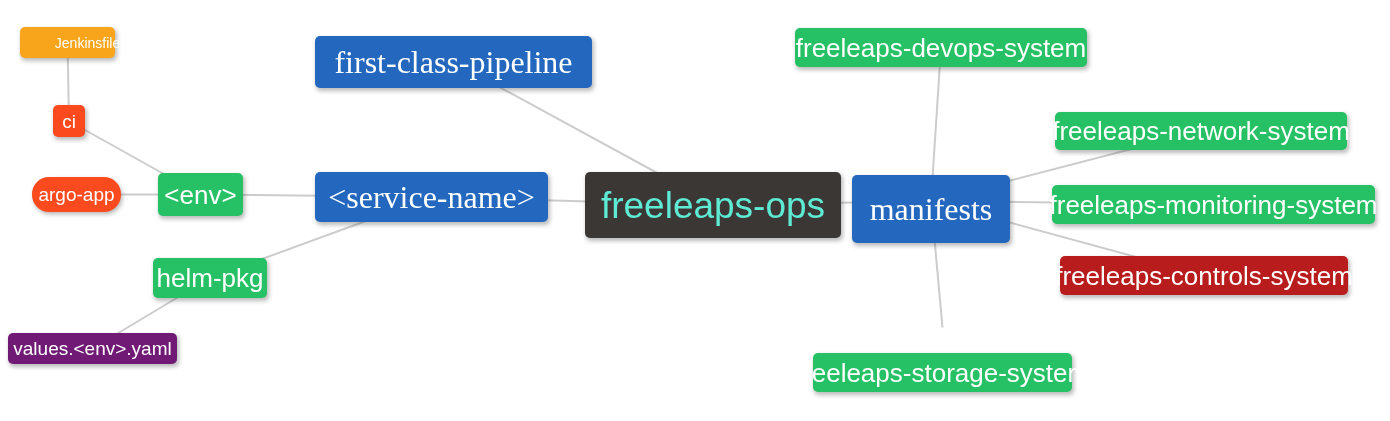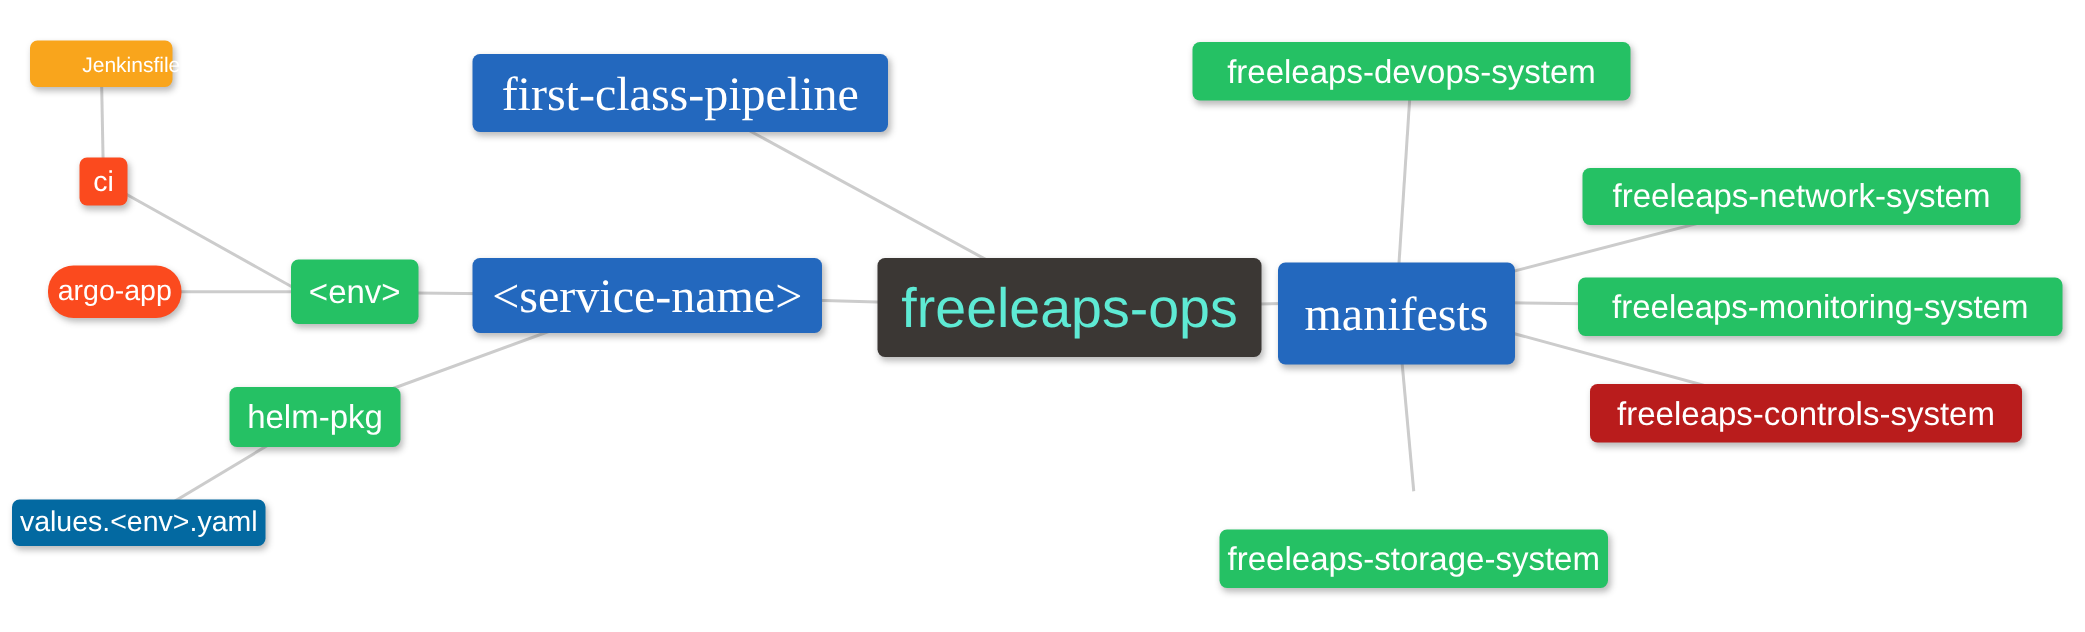--- a/index.html
+++ b/index.html
@@ -31,21 +31,21 @@
     color: #ffffff;
     border-radius: 5px;
     white-space: nowrap;
     box-shadow: 1.5px 2.5px 4px rgba(60,60,60,0.35);
     cursor: pointer;
     line-height: 1;
     user-select: none;
   }
   .depth-0 { font-size: 37px; }
   .depth-1 { font-size: 32px; font-family: Liberation Serif, serif; }
-  .depth-2 { font-size: 22px; }
+  .depth-2 { font-size: 26px; }
   .depth-3 { font-size: 19px; }
   .depth-4 { font-size: 14px; padding-left: 40px; }
 </style>
 </head>
 <body>
 
 <div class="canvas">
   <svg class="edges-layer" id="edges" xmlns="http://www.w3.org/2000/svg">
       <line x1="716" y1="205" x2="453.5" y2="62" stroke="#cccccc" stroke-width="2"></line>
       <line x1="716" y1="205" x2="431.5" y2="197" stroke="#cccccc" stroke-width="2"></line>
@@ -60,25 +60,25 @@
       <line x1="931" y1="201" x2="1201" y2="131" stroke="#cccccc" stroke-width="2"></line>
       <line x1="931" y1="201" x2="1213.5" y2="204.5" stroke="#cccccc" stroke-width="2"></line>
       <line x1="931" y1="201" x2="1204" y2="275.5" stroke="#cccccc" stroke-width="2"></line>
       <line x1="931" y1="201" x2="942.5" y2="327.5" stroke="#cccccc" stroke-width="2"></line>
     </svg>
   <div id="nodes">
       <div class="node depth-0" style="left: 585px; top: 172px; width: 256px; height: 66px; background: rgb(59, 55, 52); color: #5eead4;">freeleaps-ops</div>
       <div class="node depth-1" style="left: 315px; top: 36px; width: 277px; height: 52px; background: rgb(35, 104, 190); color: rgb(255, 255, 255);">first-class-pipeline</div>
       <div class="node depth-1" style="left: 315px; top: 172px; width: 233px; height: 50px; background: rgb(35, 104, 190); color: rgb(255, 255, 255);">&lt;service-name&gt;</div>
       <div class="node depth-1" style="left: 852px; top: 175px; width: 158px; height: 68px; background: rgb(35, 104, 190); color: rgb(255, 255, 255);">manifests</div>
-      <div class="node depth-2" style="left: 158px; top: 173px; width: 85px; height: 43px; background: rgb(37, 193, 100); color: rgb(255, 255, 255); margin-left: 36px;">&lt;env&gt;</div>
+      <div class="node depth-2" style="left: 158px; top: 173px; width: 85px; height: 43px; background: rgb(37, 193, 100); color: rgb(255, 255, 255);">&lt;env&gt;</div>
       <div class="node depth-2" style="left: 153px; top: 258px; width: 114px; height: 40px; background: rgb(37, 193, 100); color: rgb(255, 255, 255);">helm-pkg</div>
       <div class="node depth-2" style="left: 795px; top: 28px; width: 292px; height: 39px; background: rgb(37, 193, 100); color: rgb(255, 255, 255);">freeleaps-devops-system</div>
       <div class="node depth-2" style="left: 1055px; top: 112px; width: 292px; height: 38px; background: rgb(37, 193, 100); color: rgb(255, 255, 255);">freeleaps-network-system</div>
       <div class="node depth-2" style="left: 1052px; top: 185px; width: 323px; height: 39px; background: rgb(37, 193, 100); color: rgb(255, 255, 255);">freeleaps-monitoring-system</div>
       <div class="node depth-2" style="left: 1060px; top: 256px; width: 288px; height: 39px; background: #b91c1c; color: rgb(255, 255, 255);">freeleaps-controls-system</div>
       <div class="node depth-2" style="left: 813px; top: 308px; width: 259px; height: 39px; background: rgb(37, 193, 100); color: rgb(255, 255, 255); margin-top: 45px;">freeleaps-storage-system</div>
       <div class="node depth-3" style="left: 53px; top: 105px; width: 32px; height: 32px; background: rgb(251, 74, 30); color: rgb(255, 255, 255);">ci</div>
       <div class="node depth-3" style="left: 32px; top: 177px; width: 89px; height: 35px; background: rgb(251, 74, 30); color: rgb(255, 255, 255); border-radius: 17px;">argo-app</div>
-      <div class="node depth-3" style="left: 8px; top: 333px; width: 169px; height: 31px; background: #0369a1; color: rgb(255, 255, 255);">values.&lt;env&gt;.yaml</div>
+      <div class="node depth-3" style="left: 8px; top: 333px; width: 169px; height: 31px; background: #701a75; color: rgb(255, 255, 255);">values.&lt;env&gt;.yaml</div>
       <div class="node depth-4" style="left: 20px; top: 27px; width: 95px; height: 31px; background: rgb(249, 165, 28); color: rgb(255, 255, 255);">Jenkinsfile</div>
     </div>
 </div>
 
 </body></html>

